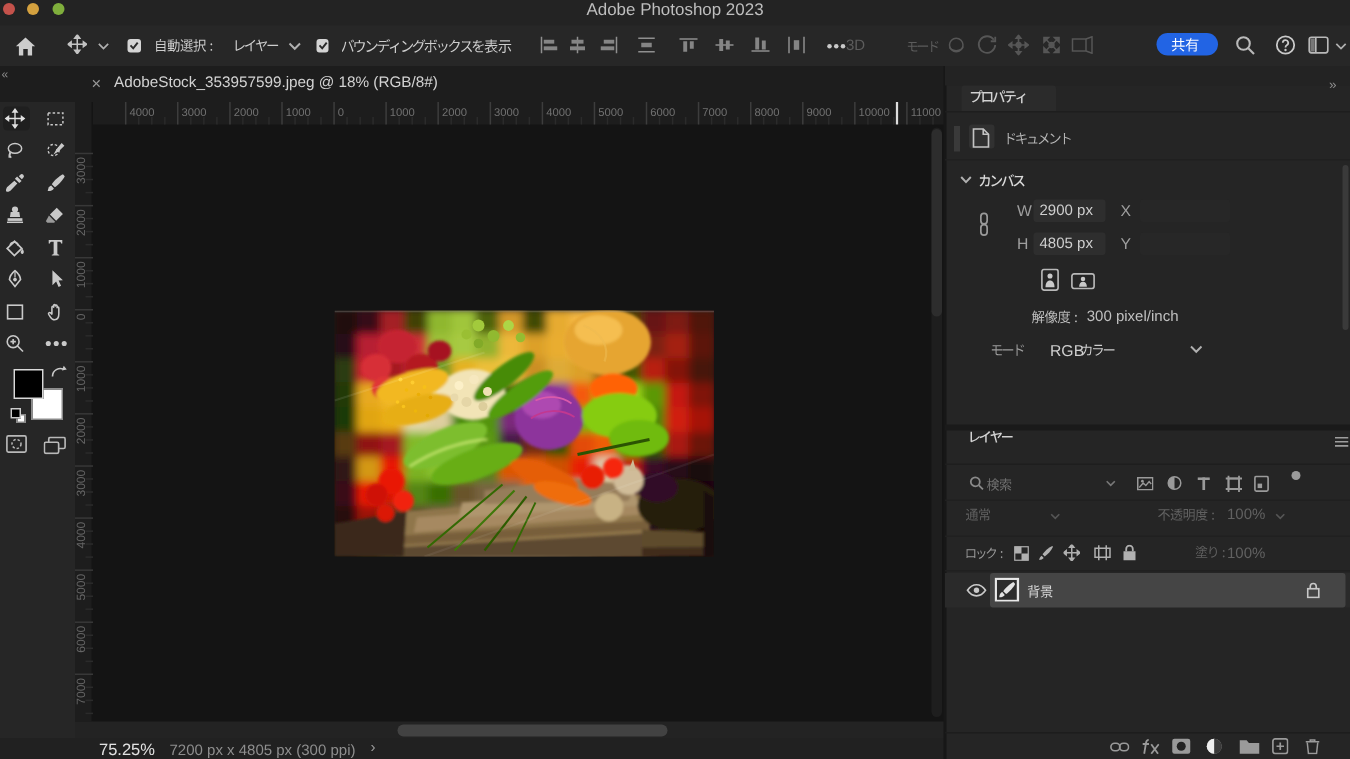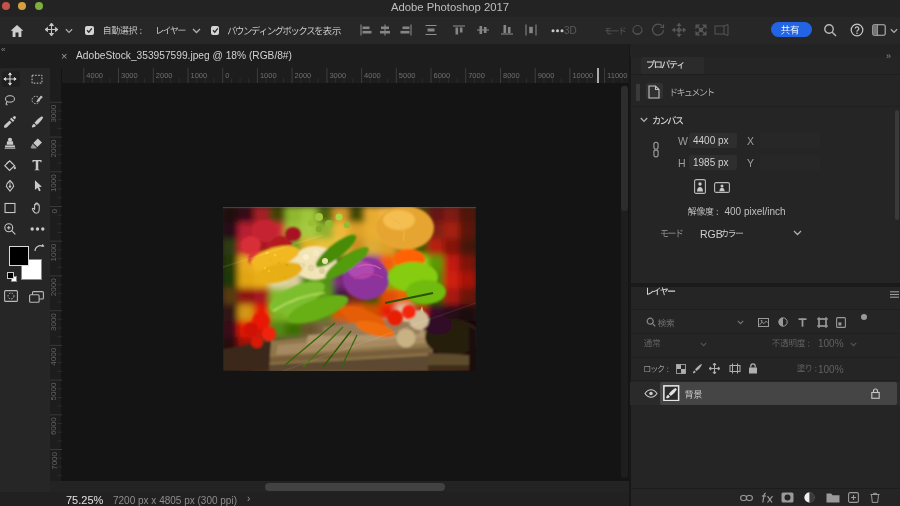--- a/index.html
+++ b/index.html
@@ -5,21 +5,21 @@
 position:relative;overflow:hidden}
 .a{position:absolute}
 .t{position:absolute;white-space:nowrap;line-height:1}
 svg{display:block}
 </style></head><body>
 
 <div class="a" style="left:0;top:0;width:900px;height:17px;background:#232323"></div>
 <div class="a" style="left:2.0px;top:1.8px;width:8.4px;height:8.4px;border-radius:50%;background:#c4524b"></div>
 <div class="a" style="left:18.1px;top:1.8px;width:8.4px;height:8.4px;border-radius:50%;background:#d4a13f"></div>
 <div class="a" style="left:34.5px;top:1.8px;width:8.4px;height:8.4px;border-radius:50%;background:#7fae3c"></div>
-<div class="t" style="left:390px;top:2px;width:120px;text-align:center;font-size:11.3px;color:#bebebe">Adobe Photoshop 2017</div>
+<div class="t" style="left:390px;top:2px;width:120px;text-align:center;font-size:11.3px;color:#bebebe">Adobe Photoshop 2023</div>
 <div class="a" style="left:0;top:17px;width:900px;height:27px;background:#272727;border-bottom:1px solid #1a1a1a"></div>
 <svg class="a" style="left:9.5px;top:23.5px" width="14" height="14" viewBox="0 0 14 14">
 <path d="M7 1 L13.4 6.8 L11.4 6.8 L11.4 13 L8.5 13 L8.5 8.6 L5.5 8.6 L5.5 13 L2.6 13 L2.6 6.8 L0.6 6.8 Z" fill="#cdcdcd"></path>
   </svg>
 <svg class="a" style="left:45px;top:23px" width="13" height="13" viewBox="0 0 14 14">
 <g stroke="#c3c3c3" stroke-width="1.1" fill="#c3c3c3">
 <line x1="7" y1="2" x2="7" y2="12"></line>
       <line x1="2" y1="7" x2="12" y2="7"></line>
 <path d="M7 0.2 l1.8 2.4 h-3.6z"></path>
       <path d="M7 13.8 l1.8 -2.4 h-3.6z"></path>
@@ -717,26 +717,26 @@
   </svg>
 <div class="a" style="left:630px;top:106px;width:270px;height:1px;background:#202020"></div>
 <svg class="a" style="left:640px;top:117px" width="8" height="6" viewBox="0 0 8 6">
     <path d="M0.8 1 L4 4.4 L7.2 1" stroke="#b0b0b0" stroke-width="1.3" fill="none"></path>
   </svg>
 <svg style="position:absolute;left:653px;top:112.8px;" width="31" height="14" viewBox="0 0 31 14">
     <path fill="#d8d8d8" d="M6.9 5.5 6.3 5.2C6.1 5.2 5.9 5.2 5.7 5.2H3.7C3.7 4.9 3.7 4.6 3.7 4.3C3.7 4.1 3.8 3.7 3.8 3.5H2.7C2.7 3.7 2.8 4.1 2.8 4.3C2.8 4.6 2.8 4.9 2.7 5.2H1.3C0.9 5.2 0.5 5.2 0.2 5.2V6.1C0.5 6.1 0.9 6.1 1.3 6.1H2.7C2.4 7.8 1.9 9 1 9.8C0.7 10.2 0.3 10.5 -0.1 10.6L0.8 11.4C2.4 10.2 3.3 8.7 3.6 6.1H5.9C5.9 7.1 5.8 9.3 5.5 9.9C5.4 10.2 5.3 10.3 5 10.3C4.6 10.3 4.1 10.2 3.7 10.2L3.8 11.2C4.2 11.2 4.8 11.2 5.3 11.2C5.8 11.2 6.1 11 6.3 10.6C6.7 9.6 6.8 6.9 6.9 6C6.9 5.9 6.9 5.6 6.9 5.5Z M8.8 3.9 8.1 4.7C8.8 5.2 9.9 6.2 10.4 6.7L11.1 5.9C10.6 5.4 9.4 4.4 8.8 3.9ZM7.8 10.3 8.4 11.3C9.9 11 11 10.4 11.9 9.9C13.4 8.9 14.5 7.7 15.1 6.4L14.6 5.4C14 6.6 12.9 8 11.4 9C10.5 9.5 9.4 10.1 7.8 10.3Z M21.3 3.5 20.7 3.8C20.9 4.2 21.2 4.7 21.4 5.1L22 4.8C21.8 4.5 21.5 3.9 21.3 3.5ZM22.3 3.1 21.7 3.4C22 3.8 22.3 4.3 22.5 4.7L23.1 4.4C22.9 4.1 22.6 3.5 22.3 3.1ZM16.1 8.1C15.8 8.9 15.3 9.9 14.7 10.7L15.7 11.2C16.2 10.4 16.7 9.4 17.1 8.5C17.4 7.6 17.7 6.2 17.9 5.6C17.9 5.4 18 5 18.1 4.8L17 4.6C16.9 5.7 16.5 7.1 16.1 8.1ZM20.6 7.8C21 8.8 21.4 10.1 21.6 11.1L22.7 10.8C22.4 9.9 21.9 8.4 21.6 7.5C21.2 6.5 20.6 5.2 20.3 4.4L19.3 4.8C19.7 5.5 20.3 6.8 20.6 7.8Z M29.3 4.6 28.7 4.2C28.5 4.2 28.2 4.3 27.9 4.3C27.5 4.3 24.9 4.3 24.5 4.3C24.2 4.3 23.7 4.2 23.5 4.2V5.3C23.7 5.3 24.2 5.2 24.5 5.2C24.9 5.2 27.5 5.2 27.9 5.2C27.6 6 27 7 26.4 7.7C25.5 8.8 24.1 9.9 22.7 10.5L23.4 11.3C24.7 10.7 25.9 9.7 26.9 8.6C27.8 9.5 28.7 10.5 29.3 11.4L30.1 10.6C29.6 9.9 28.5 8.7 27.5 7.8C28.2 7 28.7 5.9 29 5.1C29.1 5 29.2 4.7 29.3 4.6Z"></path>
   </svg>
 <div class="t" style="left:678px;top:135.5px;font-size:10.5px;color:#9e9e9e">W</div>
 <div class="a" style="left:689px;top:132.5px;width:48px;height:15px;background:#2e2e2e;border-radius:2px"></div>
-<div class="t" style="left:693px;top:136px;font-size:10px;color:#cfcfcf">4400 px</div>
+<div class="t" style="left:693px;top:136px;font-size:10px;color:#cfcfcf">2900 px</div>
 <div class="t" style="left:747px;top:135.5px;font-size:10.5px;color:#9e9e9e">X</div>
 <div class="a" style="left:760px;top:132.5px;width:60px;height:15px;background:#272727;border-radius:2px"></div>
 <div class="t" style="left:678px;top:157.5px;font-size:10.5px;color:#9e9e9e">H</div>
 <div class="a" style="left:689px;top:154.5px;width:48px;height:15px;background:#2e2e2e;border-radius:2px"></div>
-<div class="t" style="left:693px;top:158px;font-size:10px;color:#cfcfcf">1985 px</div>
+<div class="t" style="left:693px;top:158px;font-size:10px;color:#cfcfcf">4805 px</div>
 <div class="t" style="left:747px;top:157.5px;font-size:10.5px;color:#9e9e9e">Y</div>
 <div class="a" style="left:760px;top:154.5px;width:60px;height:15px;background:#272727;border-radius:2px"></div>
 <svg class="a" style="left:651px;top:141px" width="10" height="17" viewBox="0 0 10 17">
     <g fill="none" stroke="#9a9a9a" stroke-width="1.15">
 <rect x="2.9" y="1.2" width="4.2" height="7" rx="2.1"></rect>
       <rect x="2.9" y="8.8" width="4.2" height="7" rx="2.1"></rect>
     </g>
   </svg>
 <svg class="a" style="left:694px;top:179px" width="12" height="15" viewBox="0 0 12 15">
     <rect x="0.6" y="0.6" width="10.8" height="13.8" rx="1.5" fill="none" stroke="#b8b8b8" stroke-width="1.1"></rect>
@@ -744,21 +744,21 @@
     <path d="M3 12.5 c0 -3 1.2 -4.5 3 -4.5 s3 1.5 3 4.5z" fill="#c9c9c9"></path>
   </svg>
 <svg class="a" style="left:714px;top:181.5px" width="16" height="11" viewBox="0 0 16 11">
     <rect x="0.6" y="0.6" width="14.8" height="9.8" rx="1.5" fill="none" stroke="#b8b8b8" stroke-width="1.1"></rect>
 <circle cx="8" cy="4" r="1.5" fill="#c9c9c9"></circle>
     <path d="M5.4 9.2 c0 -2.2 1.1 -3.4 2.6 -3.4 s2.6 1.2 2.6 3.4z" fill="#c9c9c9"></path>
   </svg>
 <svg style="position:absolute;left:688px;top:203.9px;" width="31" height="14" viewBox="0 0 31 14">
     <path fill="#c0c0c0" d="M2 5.9V6.9H1.2V5.9ZM2.5 5.9H3.3V6.9H2.5ZM1.1 5.3C1.3 5 1.4 4.7 1.6 4.4H2.6C2.4 4.7 2.3 5.1 2.2 5.3ZM1.4 3C1.1 4.1 0.6 5.2 -0 5.9C0.1 6 0.4 6.2 0.5 6.4L0.6 6.1V7.8C0.6 8.9 0.6 10.2 -0 11.2C0.1 11.3 0.4 11.4 0.5 11.6C0.9 10.9 1.1 10 1.2 9.1H3.3V10.8C3.3 10.9 3.3 10.9 3.1 10.9C3 10.9 2.6 10.9 2.2 10.9C2.2 11.1 2.3 11.4 2.4 11.5C3 11.5 3.3 11.5 3.6 11.4C3.8 11.3 3.9 11.1 3.9 10.8V6.1C4 6.2 4.2 6.4 4.2 6.6C5.4 6.1 5.8 5.1 6 4H7.4C7.3 5.1 7.3 5.6 7.2 5.7C7.1 5.8 7 5.8 6.9 5.8C6.8 5.8 6.5 5.8 6.1 5.7C6.2 5.9 6.2 6.1 6.3 6.3C6.6 6.3 7 6.3 7.2 6.3C7.4 6.3 7.6 6.2 7.7 6.1C7.9 5.9 8 5.3 8 3.7C8 3.6 8 3.5 8 3.5H4.1V4H5.4C5.2 4.9 4.8 5.7 3.9 6.1V5.3H2.7C3 4.9 3.2 4.5 3.3 4L2.9 3.8L2.8 3.8H1.8C1.8 3.6 1.9 3.3 2 3.1ZM2 7.4V8.5H1.2L1.2 7.8V7.4ZM2.5 7.4H3.3V8.5H2.5ZM4.8 6.5C4.6 7.3 4.3 8.1 3.9 8.6C4.1 8.7 4.3 8.8 4.5 8.9C4.6 8.6 4.8 8.3 4.9 8H5.9V9.1H4V9.7H5.9V11.5H6.6V9.7H8.3V9.1H6.6V8H8.1V7.4H6.6V6.4H5.9V7.4H5.1C5.2 7.1 5.3 6.9 5.3 6.6Z M12.6 4.1H14.3C14.2 4.4 14 4.6 13.8 4.8H12C12.2 4.6 12.4 4.4 12.6 4.1ZM16.3 7.2C16 7.5 15.5 7.9 15.1 8.2C14.9 7.8 14.8 7.4 14.7 6.9H16.6V4.8H14.5C14.8 4.5 15 4.2 15.2 3.8L14.8 3.5L14.7 3.6H12.9L13.2 3.1L12.5 3C12.2 3.7 11.5 4.6 10.6 5.3C10.7 5.4 11 5.6 11.1 5.7L11.3 5.5V6.9H13C12.4 7.3 11.5 7.7 10.8 7.9C10.9 8 11.1 8.3 11.2 8.4C11.7 8.2 12.3 7.9 12.9 7.6C13 7.7 13.1 7.8 13.3 8C12.6 8.5 11.6 9 10.9 9.2C11 9.3 11.1 9.6 11.2 9.7C12 9.4 12.9 8.9 13.5 8.4C13.6 8.6 13.7 8.8 13.8 8.9C13.1 9.7 11.8 10.4 10.7 10.8C10.8 10.9 11 11.1 11.1 11.3C12 10.9 13.2 10.2 13.9 9.6C14 10.1 13.9 10.6 13.7 10.8C13.5 10.9 13.3 11 13.1 11C12.9 11 12.7 10.9 12.4 10.9C12.5 11.1 12.5 11.4 12.6 11.5C12.8 11.5 13.1 11.5 13.3 11.5C13.6 11.5 13.8 11.5 14.1 11.2C14.8 10.7 14.8 8.6 13.3 7.3C13.5 7.2 13.7 7 13.9 6.9H14.1C14.5 8.8 15.3 10.3 16.5 11.1C16.6 11 16.8 10.7 17 10.6C16.3 10.2 15.8 9.5 15.3 8.7C15.8 8.4 16.4 8 16.8 7.6ZM11.9 5.3H13.6V6.4H11.9ZM14.2 5.3H15.9V6.4H14.2ZM10.4 3C10 4.5 9.3 5.9 8.5 6.8C8.6 7 8.8 7.4 8.8 7.5C9.1 7.2 9.4 6.8 9.7 6.3V11.5H10.3V5C10.6 4.4 10.8 3.8 11 3.2Z M20.4 4.8V5.6H19V6.2H20.4V7.7H23.9V6.2H25.3V5.6H23.9V4.8H23.2V5.6H21.1V4.8ZM23.2 6.2V7.1H21.1V6.2ZM23.7 8.9C23.4 9.4 22.8 9.7 22.2 10.1C21.6 9.7 21.1 9.3 20.8 8.9ZM19.1 8.3V8.9H20.5L20.1 9C20.5 9.5 21 10 21.5 10.4C20.7 10.7 19.7 10.8 18.8 10.9C18.9 11.1 19 11.4 19 11.5C20.2 11.4 21.3 11.1 22.2 10.7C23.1 11.1 24.1 11.4 25.2 11.6C25.2 11.4 25.4 11.1 25.6 10.9C24.6 10.8 23.7 10.6 22.9 10.4C23.7 9.9 24.3 9.3 24.7 8.5L24.3 8.3L24.2 8.3ZM18.1 3.9V6.6C18.1 7.9 18 9.8 17.2 11.2C17.4 11.2 17.7 11.4 17.8 11.5C18.6 10.1 18.7 8 18.7 6.6V4.5H25.4V3.9H22V3H21.4V3.9Z M29.3 7.2C29.6 7.2 29.9 6.9 29.9 6.5C29.9 6.1 29.6 5.9 29.3 5.9C28.9 5.9 28.7 6.1 28.7 6.5C28.7 6.9 28.9 7.2 29.3 7.2ZM29.3 10.9C29.6 10.9 29.9 10.6 29.9 10.3C29.9 9.9 29.6 9.6 29.3 9.6C28.9 9.6 28.7 9.9 28.7 10.3C28.7 10.6 28.9 10.9 29.3 10.9Z"></path>
   </svg>
-<div class="t" style="left:724.5px;top:206.5px;font-size:10px;color:#c0c0c0">400 pixel/inch</div>
+<div class="t" style="left:724.5px;top:206.5px;font-size:10px;color:#c0c0c0">300 pixel/inch</div>
 <svg style="position:absolute;left:661px;top:225.9px;" width="23" height="14" viewBox="0 0 23 14">
     <path fill="#9e9e9e" d="M0.1 6.8V7.6C0.3 7.6 0.7 7.6 0.9 7.6H2.7V9.7C2.7 10.4 3.1 10.9 4.5 10.9C5.3 10.9 6.2 10.9 6.9 10.8L6.9 10.1C6.1 10.1 5.4 10.2 4.6 10.2C3.7 10.2 3.4 9.9 3.4 9.4V7.6H6.4C6.6 7.6 7 7.6 7.2 7.6V6.8C7 6.9 6.6 6.9 6.4 6.9H3.4V4.9H5.7C6.1 4.9 6.3 4.9 6.5 4.9V4.2C6.3 4.2 6 4.2 5.7 4.2C5.1 4.2 2.1 4.2 1.5 4.2C1.2 4.2 0.9 4.2 0.7 4.2V4.9C0.9 4.9 1.2 4.9 1.5 4.9H2.7V6.9H0.9C0.7 6.9 0.3 6.8 0.1 6.8Z M7.4 6.8V7.7C7.7 7.6 8.2 7.6 8.7 7.6C9.3 7.6 12.9 7.6 13.6 7.6C14 7.6 14.3 7.7 14.5 7.7V6.8C14.3 6.8 14 6.8 13.6 6.8C12.9 6.8 9.3 6.8 8.7 6.8C8.2 6.8 7.7 6.8 7.4 6.8Z M19.8 4.1 19.3 4.3C19.6 4.7 19.9 5.3 20.1 5.7L20.6 5.5C20.4 5.1 20 4.4 19.8 4.1ZM20.9 3.6 20.4 3.9C20.7 4.3 21 4.8 21.2 5.3L21.7 5C21.5 4.6 21.1 4 20.9 3.6ZM16.7 10.1C16.7 10.4 16.7 10.9 16.6 11.2H17.5C17.4 10.9 17.4 10.4 17.4 10.1V7C18.4 7.3 20 8 20.9 8.5L21.2 7.7C20.3 7.2 18.6 6.6 17.4 6.2V4.7C17.4 4.4 17.4 4 17.5 3.7H16.6C16.7 4 16.7 4.4 16.7 4.7C16.7 5.5 16.7 9.6 16.7 10.1Z"></path>
   </svg>
 <div class="t" style="left:700px;top:228.5px;font-size:10.5px;color:#cfcfcf">RGB</div>
 <svg style="position:absolute;left:720.5px;top:225.9px;" width="23" height="14" viewBox="0 0 23 14">
     <path fill="#cfcfcf" d="M6.7 5.4 6.2 5.1C6.1 5.2 5.9 5.2 5.6 5.2H3.5C3.5 4.9 3.5 4.6 3.6 4.2C3.6 4 3.6 3.7 3.6 3.5H2.8C2.8 3.7 2.8 4 2.8 4.2C2.8 4.6 2.8 4.9 2.8 5.2H1.2C0.9 5.2 0.5 5.2 0.2 5.1V5.9C0.5 5.9 0.9 5.9 1.2 5.9H2.7C2.5 7.8 1.8 9 1 9.8C0.7 10.1 0.3 10.3 0 10.5L0.7 11C2.2 10 3.1 8.6 3.4 5.9H5.9C5.9 6.9 5.8 9.2 5.5 9.9C5.4 10.1 5.2 10.2 5 10.2C4.6 10.2 4.1 10.1 3.6 10.1L3.7 10.9C4.2 10.9 4.7 10.9 5.2 10.9C5.6 10.9 5.9 10.7 6.1 10.4C6.5 9.5 6.6 6.8 6.7 5.9C6.7 5.7 6.7 5.6 6.7 5.4Z M8.6 3.9V4.6C8.8 4.6 9.1 4.6 9.4 4.6C9.9 4.6 12.4 4.6 12.9 4.6C13.2 4.6 13.5 4.6 13.7 4.6V3.9C13.5 3.9 13.2 3.9 12.9 3.9C12.4 3.9 9.9 3.9 9.4 3.9C9.1 3.9 8.8 3.9 8.6 3.9ZM14.3 6.3 13.8 6C13.7 6 13.6 6.1 13.3 6.1C12.9 6.1 9.1 6.1 8.6 6.1C8.4 6.1 8.1 6 7.8 6V6.8C8.1 6.8 8.4 6.8 8.6 6.8C9.2 6.8 12.9 6.8 13.4 6.8C13.2 7.4 12.9 8.2 12.3 8.8C11.6 9.6 10.4 10.2 9.2 10.5L9.7 11.2C10.9 10.8 12 10.3 12.9 9.2C13.6 8.5 14 7.5 14.2 6.6C14.3 6.5 14.3 6.4 14.3 6.3Z M14.9 6.8V7.7C15.1 7.6 15.6 7.6 16.1 7.6C16.8 7.6 20.3 7.6 21 7.6C21.4 7.6 21.8 7.7 22 7.7V6.8C21.8 6.8 21.4 6.8 21 6.8C20.3 6.8 16.8 6.8 16.1 6.8C15.6 6.8 15.1 6.8 14.9 6.8Z"></path>
   </svg>
 <svg class="a" style="left:793px;top:230px" width="9" height="6" viewBox="0 0 9 6">
     <path d="M1 1 L4.5 4.5 L8 1" stroke="#b0b0b0" stroke-width="1.3" fill="none"></path>
   </svg>

